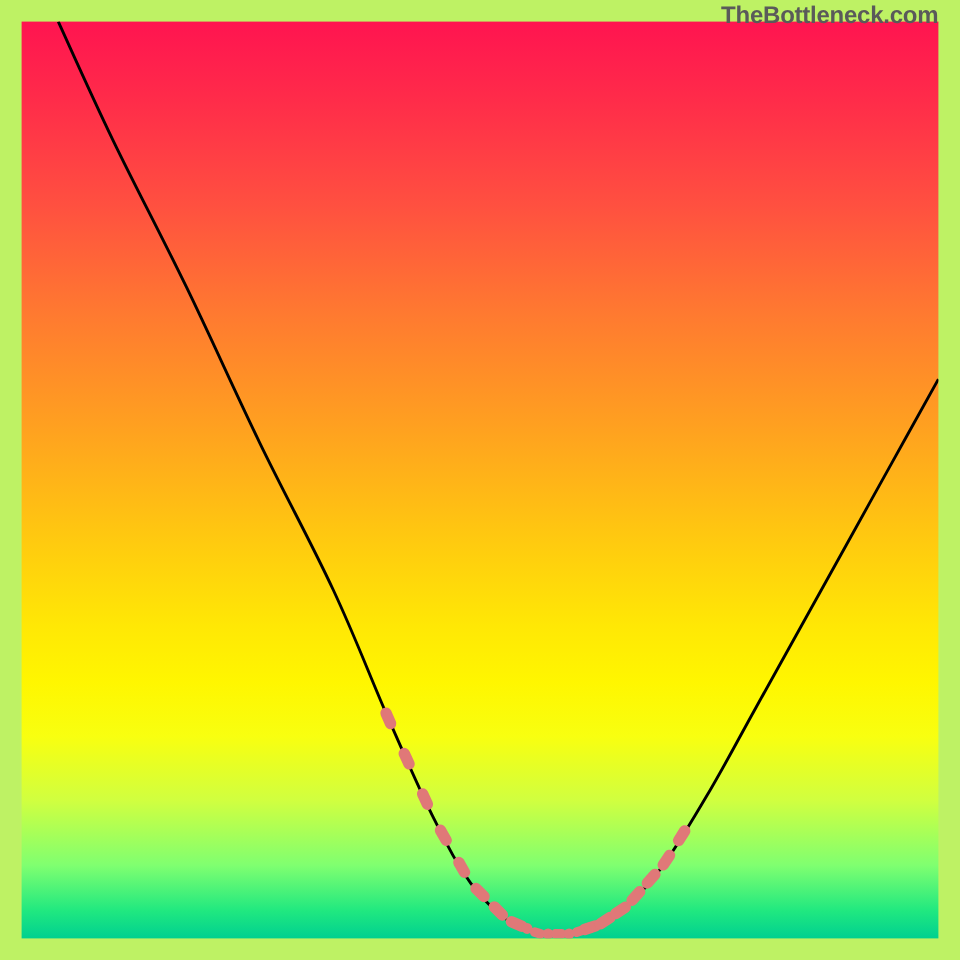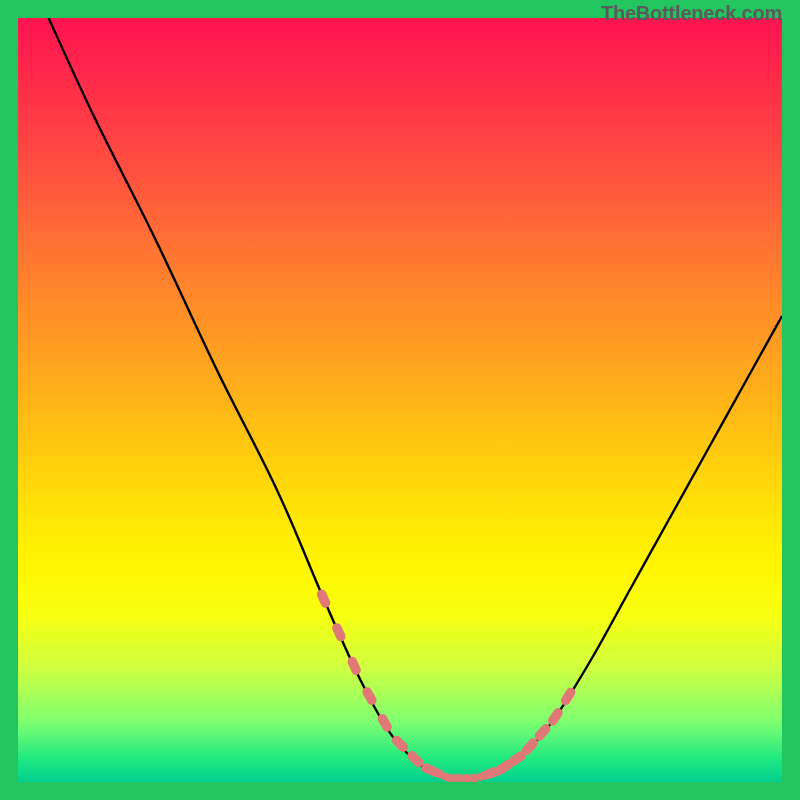--- a/index.html
+++ b/index.html
@@ -1,21 +1,21 @@
 <!DOCTYPE html>
 <html><head>
 <meta charset="utf-8">
 <style>
   * { margin: 0; padding: 0; box-sizing: border-box; }
   html, body { width: 800px; height: 800px; overflow: hidden; background: #000; }
   .chart-container {
     position: relative;
     width: 800px;
     height: 800px;
-    background: #22c55e;
+    background: #bef264;
   }
   .plot-area {
     position: absolute;
     left: 18px;
     top: 18px;
     width: 764px;
     height: 764px;
     background: linear-gradient(to bottom,
       #ff1450 0%,
       #ff2a4a 8%,

